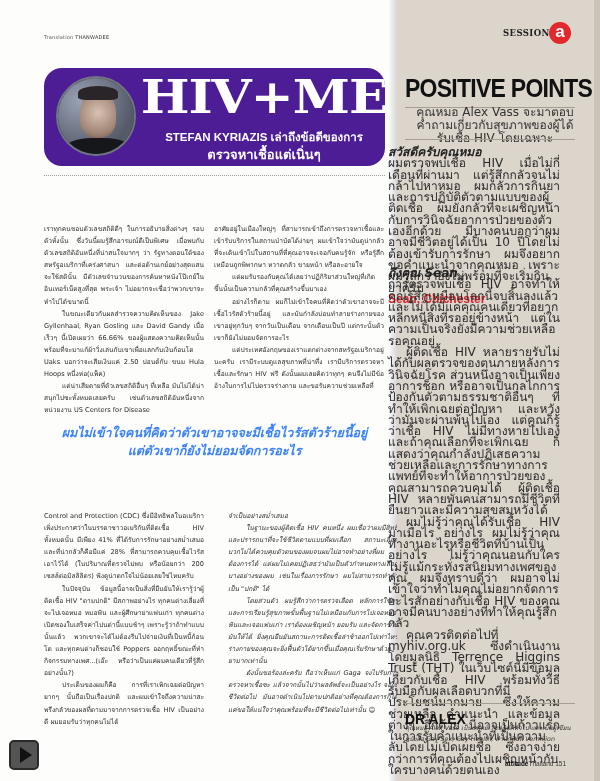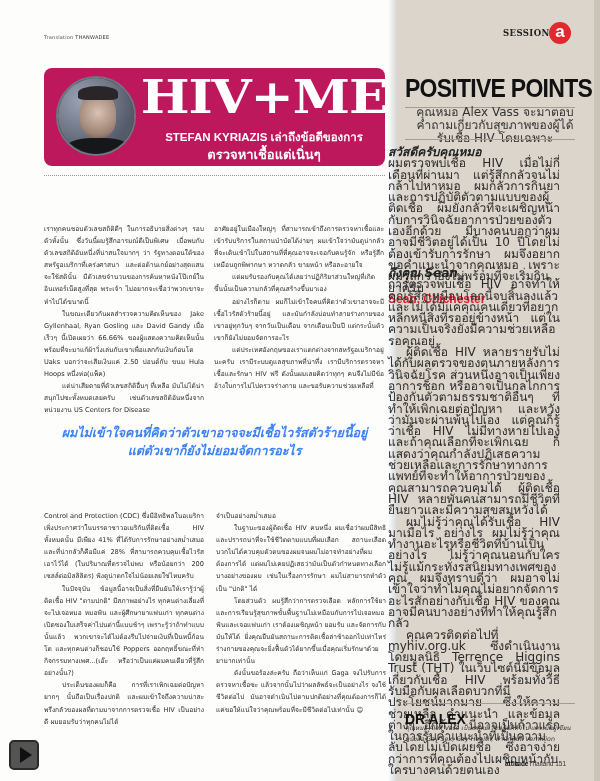--- a/index.html
+++ b/index.html
@@ -7,21 +7,21 @@
   body { position: relative; font-family: "DejaVu Sans", sans-serif; color: #222; }
 
   .page-left { position: absolute; left: 0; top: 0; width: 393px; height: 781px; background: #fdfdfc; }
   .spine-shadow { position: absolute; left: 388px; top: 0; width: 10px; height: 781px;
     background: linear-gradient(to right, rgba(0,0,0,0.0), rgba(0,0,0,0.18)); }
 
   .translation { position: absolute; left: 44px; top: 34px; font-size: 5px; color: #555; letter-spacing: 0.2px; }
   .translation b { font-weight: normal; color: #333; }
 
   .banner { position: absolute; left: 44px; top: 68px; width: 341px; height: 98px;
-    background: #be185d; border-radius: 8px; overflow: hidden; }
+    background: #4c1d95; border-radius: 18px; overflow: hidden; }
   .avatar { position: absolute; left: 12px; top: 8px; width: 80px; height: 80px; border-radius: 50%;
     background: radial-gradient(circle at 50% 45%, #c9b5a8 0%, #8b7468 35%, #3d3a3e 62%, #1a1c22 100%);
     border: 2px solid #6f7583; overflow: hidden; }
   .avatar .face { position: absolute; left: 22px; top: 14px; width: 36px; height: 46px; border-radius: 45% 45% 40% 40%;
     background: radial-gradient(circle at 50% 45%, #d8c2b3, #9d8272 70%, #5a4a44); }
   .avatar .hair { position: absolute; left: 20px; top: 8px; width: 40px; height: 14px; border-radius: 50% 50% 20% 20%; background: #2a2528; }
   .avatar .shirt { position: absolute; left: 6px; top: 60px; width: 68px; height: 30px; border-radius: 40% 40% 0 0; background: #16171b; }
   .avatar .bg { position: absolute; inset: 0; background: radial-gradient(circle at 30% 30%, #9aa3b5, #545a68 70%); }
 
   .hiv-title { position: absolute; left: 100px; top: 4px; width: 240px; text-align: center;
@@ -33,21 +33,21 @@
     font-family: "Liberation Sans", sans-serif; font-weight: bold; font-size: 13px; color: #ffffff; }
 
   .rule-top { position: absolute; left: 44px; top: 175px; width: 341px; height: 0; border-top: 1px dotted #9a9a9a; }
 
   .col { position: absolute; font-family: "DejaVu Sans", sans-serif; font-size: 6.6px; line-height: 12.1px; color: #2b2b2b; text-align: justify; margin-top: 32px; }
   .col p { margin: 0; }
   .col p.indent { text-indent: 18px; }
   .col-a { left: 44px; top: 191px; width: 160px; }
   .col-b { left: 214px; top: 191px; width: 170px; }
   .col-c { left: 44px; top: 478px; width: 160px; }
-  .col-d { left: 216px; top: 478px; width: 170px; }
+  .col-d { left: 228px; top: 478px; width: 170px; font-style: italic; }
 
   .pullquote { position: absolute; left: 44px; top: 424px; width: 341px; text-align: center;
     font-family: "Liberation Sans", sans-serif; font-weight: bold; font-style: italic; font-size: 12.5px; line-height: 18px; color: #3b82f6; }
 
   .play-btn { position: absolute; left: 9px; top: 740px; width: 30px; height: 30px; border-radius: 5px;
     background: #545454; border: 2px solid #2a2a2a; display: flex; align-items: center; justify-content: center; }
   .play-btn .tri { width: 0; height: 0; border-top: 8px solid transparent; border-bottom: 8px solid transparent; border-left: 12px solid #111; margin-left: 3px; }
 
   
   .side { position: absolute; left: 397px; top: 0; width: 203px; height: 781px; background: #dcd5cb; }

